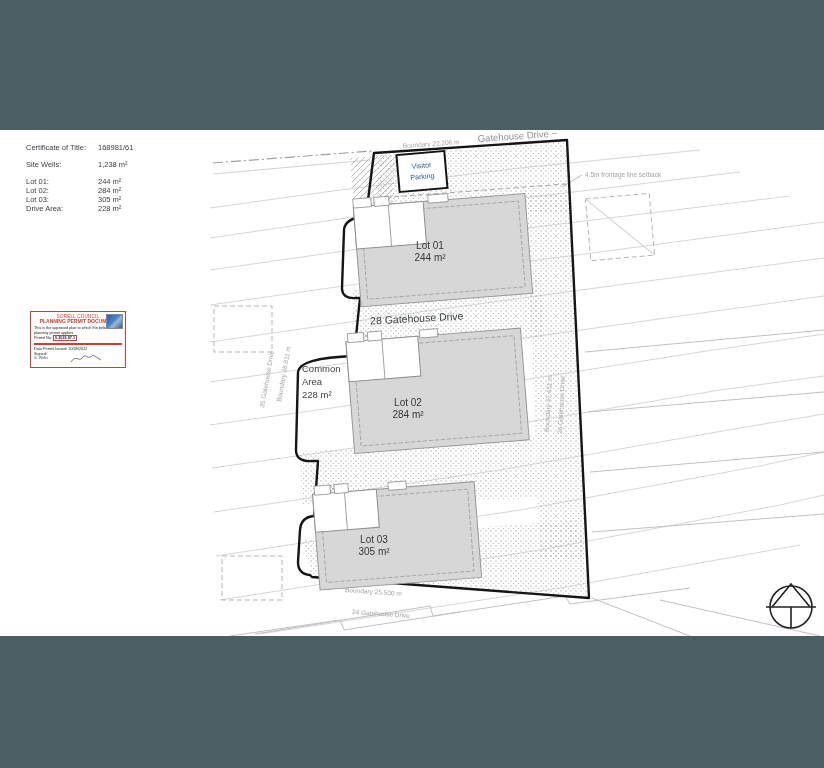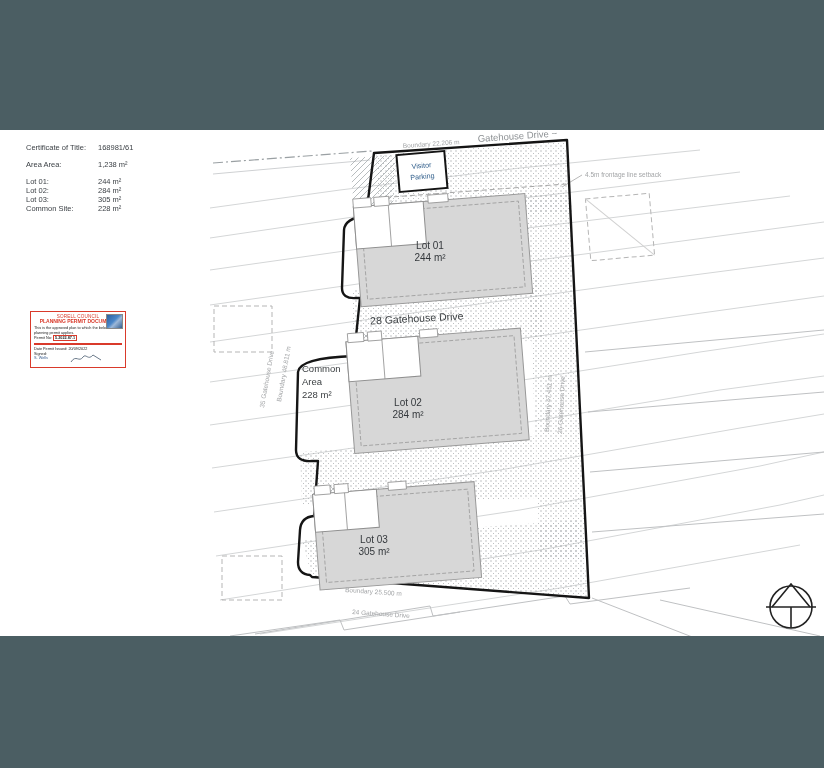--- a/index.html
+++ b/index.html
@@ -209,38 +209,38 @@
   </g>
 </svg>
 
 <div class="info-block">
   <div class="info-row">
     <span class="lbl">Certificate of Title:</span>
     <span class="val">168981/61</span>
   </div>
   <div class="gap"></div>
   <div class="info-row">
-    <span class="lbl">Area Area:</span>
+    <span class="lbl">Site Wells:</span>
     <span class="val">1,238 m²</span>
   </div>
   <div class="gap"></div>
   <div class="info-row">
     <span class="lbl">Lot 01:</span>
     <span class="val">244 m²</span>
   </div>
   <div class="info-row">
     <span class="lbl">Lot 02:</span>
     <span class="val">284 m²</span>
   </div>
   <div class="info-row">
     <span class="lbl">Lot 03:</span>
     <span class="val">305 m²</span>
   </div>
   <div class="info-row">
-    <span class="lbl">Common Site:</span>
+    <span class="lbl">Drive Area:</span>
     <span class="val">228 m²</span>
   </div>
 </div>
 
 <div class="stamp">
   <div class="thumb"></div>
   <div class="council">SORELL COUNCIL</div>
   <div class="doctitle">PLANNING PERMIT DOCUMENT</div>
   <div class="body">
     <div>This is the approved plan to which the below</div>

